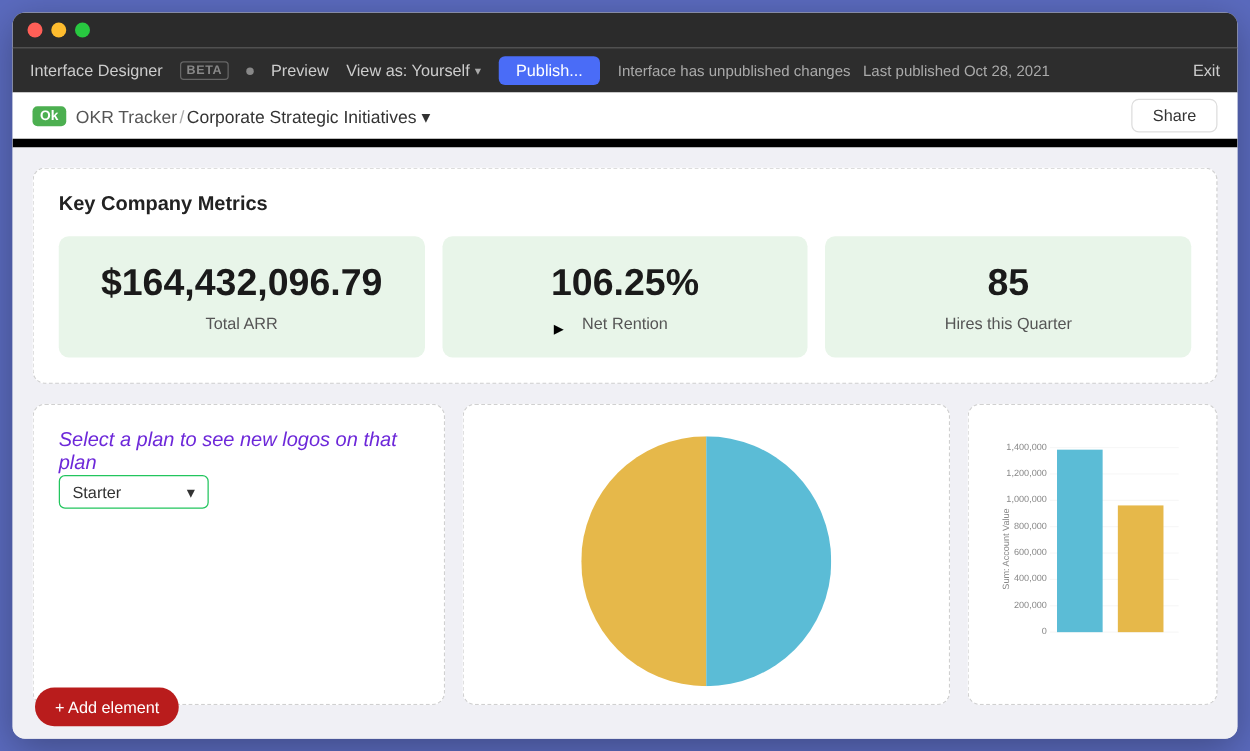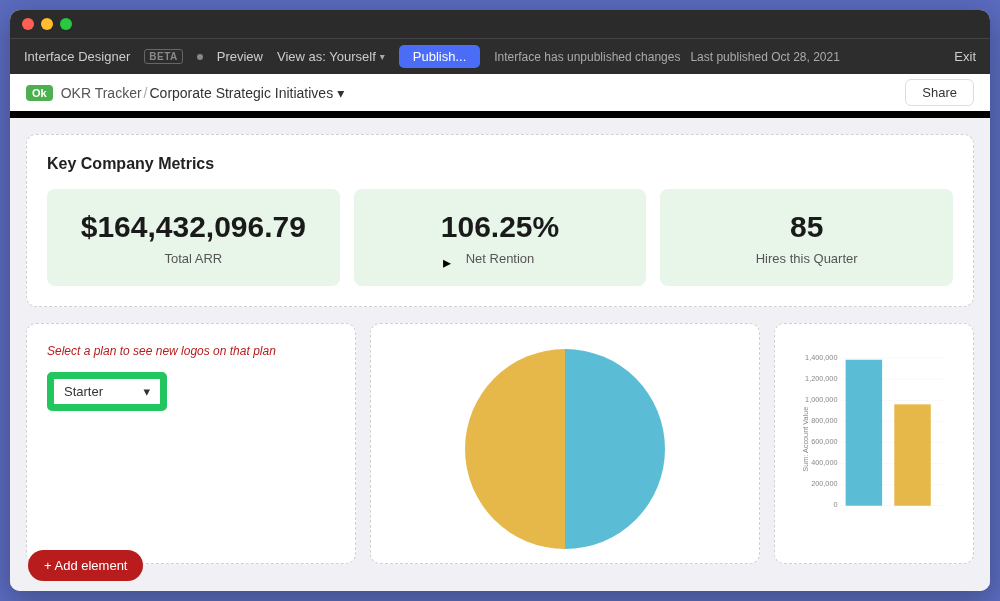--- a/index.html
+++ b/index.html
@@ -219,28 +219,27 @@
     }
 
     .new-logos-title {
       font-size: 16px;
       font-weight: 700;
       color: #222;
       margin-bottom: 8px;
     }
 
     .new-logos-subtitle {
-      font-size: 12px;
-      color: #b91c1c;
-      margin-bottom: 14px;
+      font-size: 16px;
+      color: #6d28d9;
       font-style: italic;
     }
 
     .select-dropdown {
-      border: 7px solid #22c55e;
+      border: 1px solid #22c55e;
       border-radius: 5px;
       padding: 5px 10px;
       font-size: 13px;
       color: #333;
       background: #fff;
       display: flex;
       align-items: center;
       justify-content: space-between;
       width: 120px;
       cursor: pointer;

